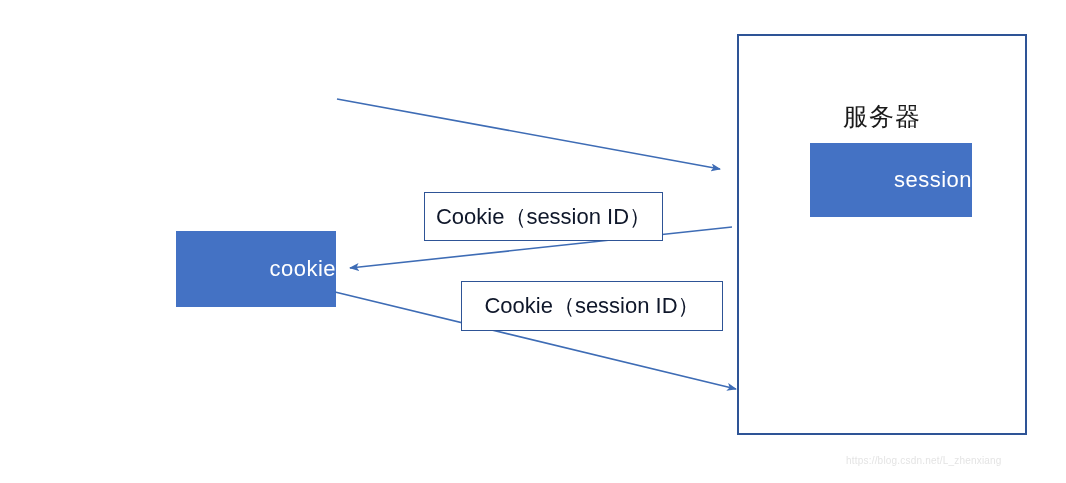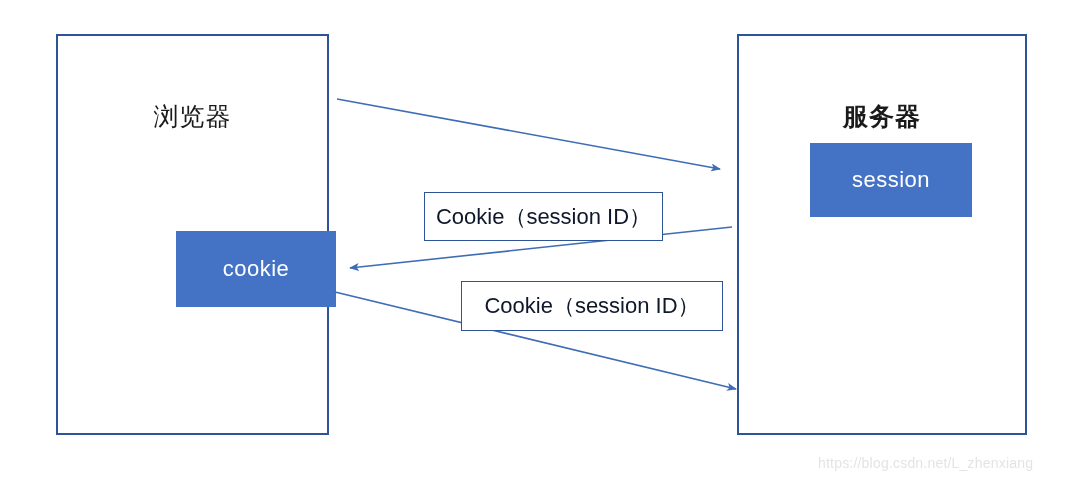--- a/index.html
+++ b/index.html
@@ -31,21 +31,21 @@
     color: #1a1a1a;
     letter-spacing: 1px;
     white-space: nowrap;
   }
   .blue-box {
     position: absolute;
     box-sizing: border-box;
     background: #4472C4;
     display: flex;
     align-items: center;
-    justify-content: center;
+    justify-content: flex-end;
     color: #ffffff;
     font-size: 22px;
     letter-spacing: 0.5px;
   }
   .label-box {
     position: absolute;
     box-sizing: border-box;
     border: 1px solid #2E5496;
     background: #ffffff;
     display: flex;
@@ -60,40 +60,38 @@
     position: absolute;
     left: 0;
     top: 0;
     width: 1066px;
     height: 483px;
     z-index: 2;
     pointer-events: none;
   }
   .watermark {
     position: absolute;
-    font-size: 14px;
+    font-size: 10px;
     color: #e4e4e4;
     white-space: nowrap;
     letter-spacing: 0.2px;
+    margin-left: 28px;
   }
 </style>
 </head>
 <body>
 
 <div id="canvas">
 
-  <div class="container-box" style="left:56px; top:34px; width:273px; height:401px;">
-    <div class="container-title" style="top:64px;">浏览器</div>
-  </div>
 
   <div class="blue-box" style="left:128px; top:231px; width:160px; height:76px;margin-left:48px;">
     <span>cookie</span>
   </div>
 
-  <div class="container-box" style="left:737px; top:34px; width:290px; height:401px;font-weight:bold;">
+  <div class="container-box" style="left:737px; top:34px; width:290px; height:401px;">
     <div class="container-title" style="top:64px;">服务器</div>
   </div>
 
   <div class="blue-box" style="left:810px; top:143px; width:162px; height:74px;">
     <span>session</span>
   </div>
 
   <svg id="arrow-layer" viewBox="0 0 1066 483" xmlns="http://www.w3.org/2000/svg">
     <defs>
       <marker id="ah" markerWidth="10" markerHeight="8" refX="9" refY="4" orient="auto" markerUnits="userSpaceOnUse">

